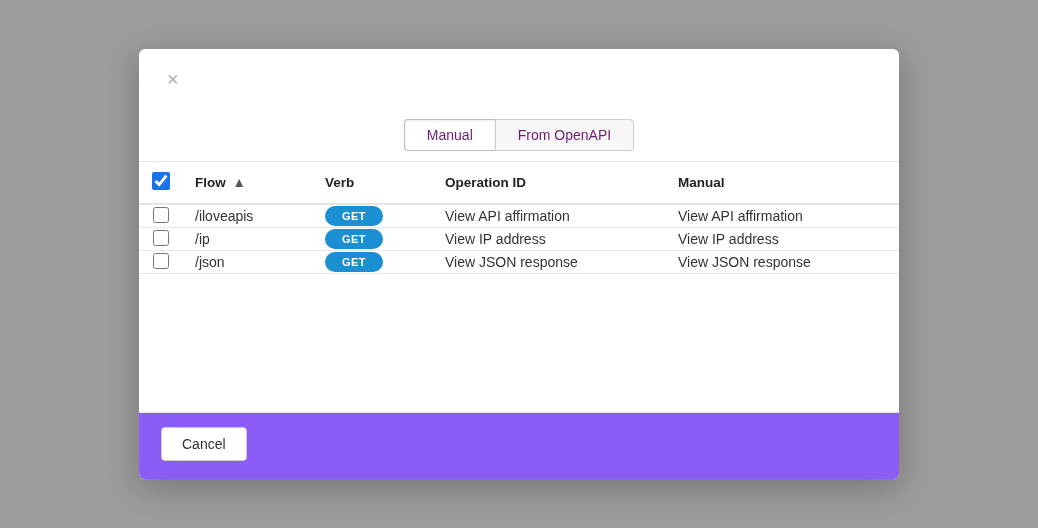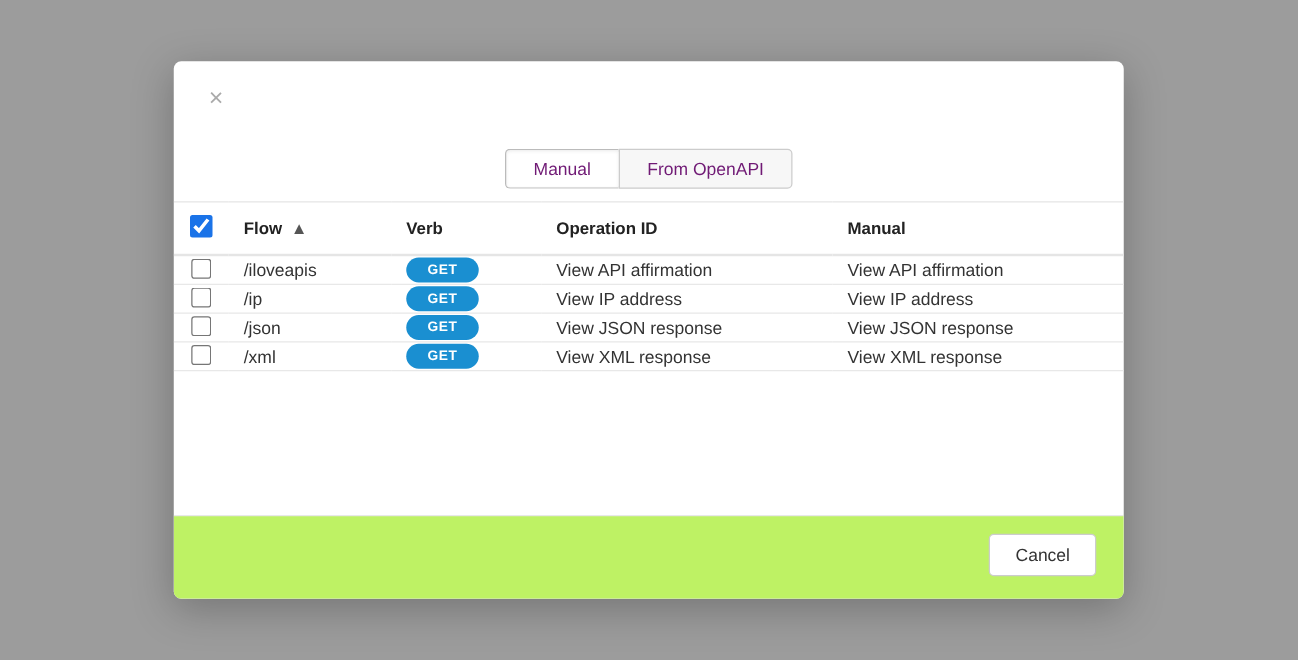--- a/index.html
+++ b/index.html
@@ -178,26 +178,25 @@
       font-size: 11px;
       padding: 4px 14px;
       border-radius: 10px;
       letter-spacing: 0.5px;
       min-width: 58px;
       text-align: center;
     }
 
     .modal-footer {
       display: flex;
-      justify-content: flex-end;
       align-items: center;
       padding: 14px 22px 18px 22px;
       gap: 10px;
       border-top: 1px solid #e8e8e8;
-      background: #bef264;
+      background: #8b5cf6;
     }
 
     .btn-cancel {
       padding: 8px 20px;
       background: #fff;
       border: 1px solid #ccc;
       border-radius: 4px;
       font-size: 14px;
       cursor: pointer;
       color: #333;
@@ -273,31 +272,20 @@
       <td>
         <input type="checkbox" class="row-checkbox" style="">
       </td>
       <td>/json</td>
       <td>
         <span class="verb-badge">GET</span>
       </td>
       <td>View JSON response</td>
       <td>View JSON response</td>
     </tr>
-            <tr>
-      <td>
-        <input type="checkbox" class="row-checkbox" style="">
-      </td>
-      <td>/xml</td>
-      <td>
-        <span class="verb-badge">GET</span>
-      </td>
-      <td>View XML response</td>
-      <td>View XML response</td>
-    </tr>
           </tbody>
       </table>
     </div>
 
     <div class="modal-footer">
       <button class="btn-cancel">Cancel</button>
     </div>
 
   </div>
 </div>

